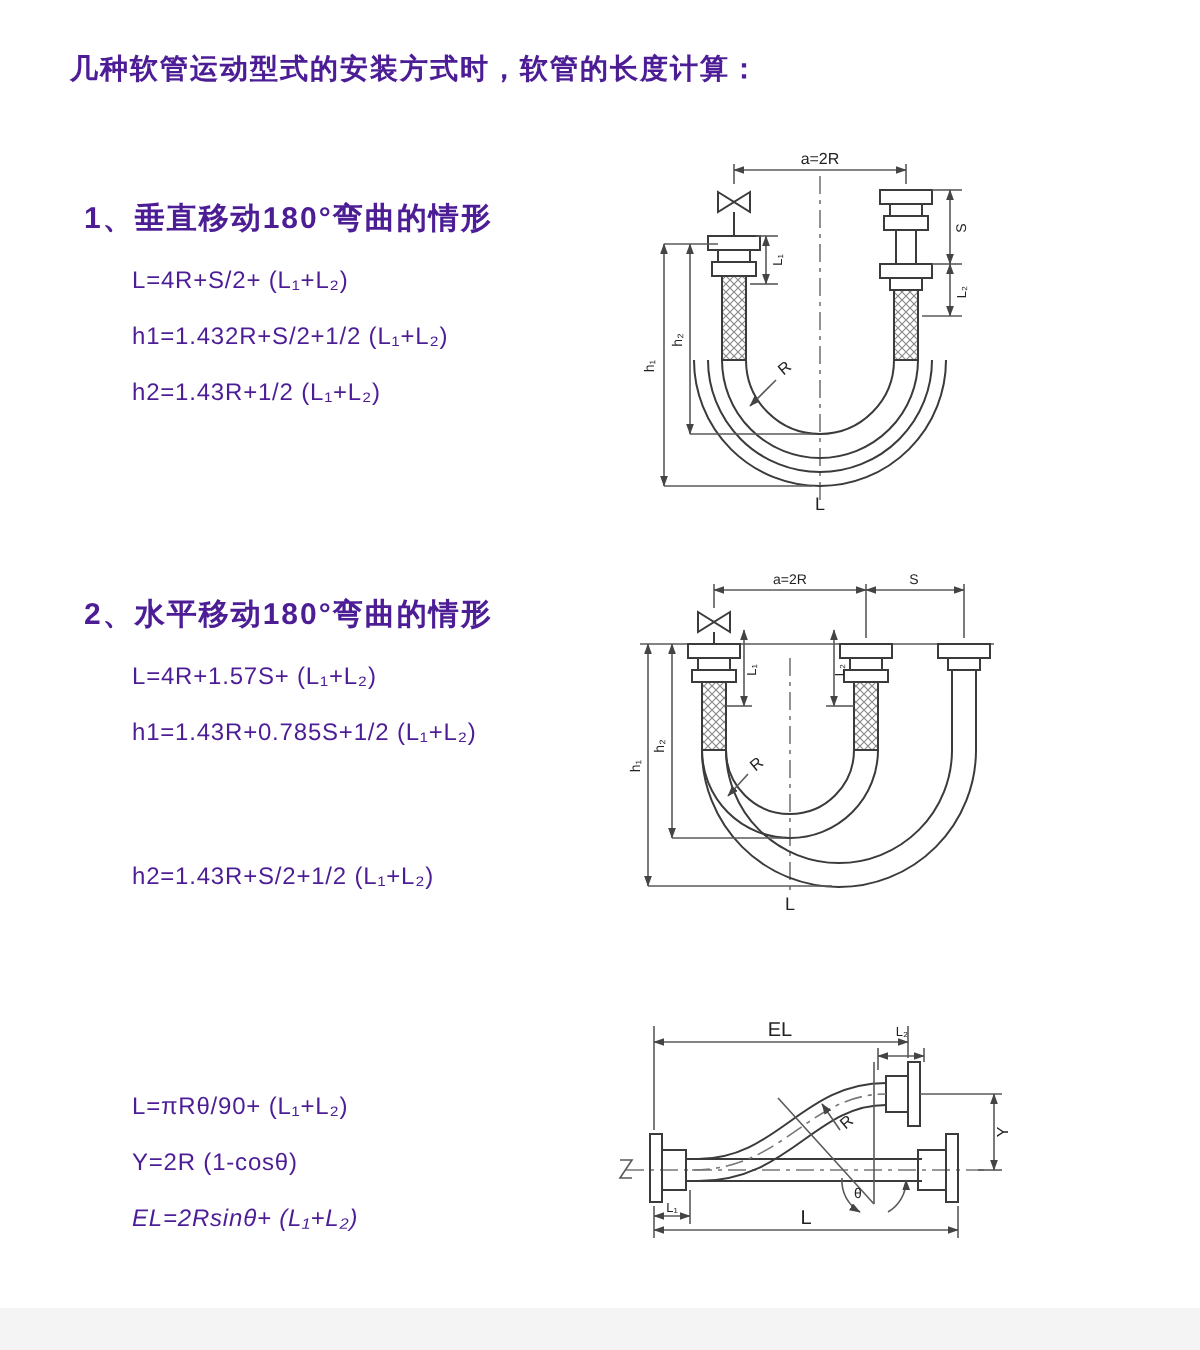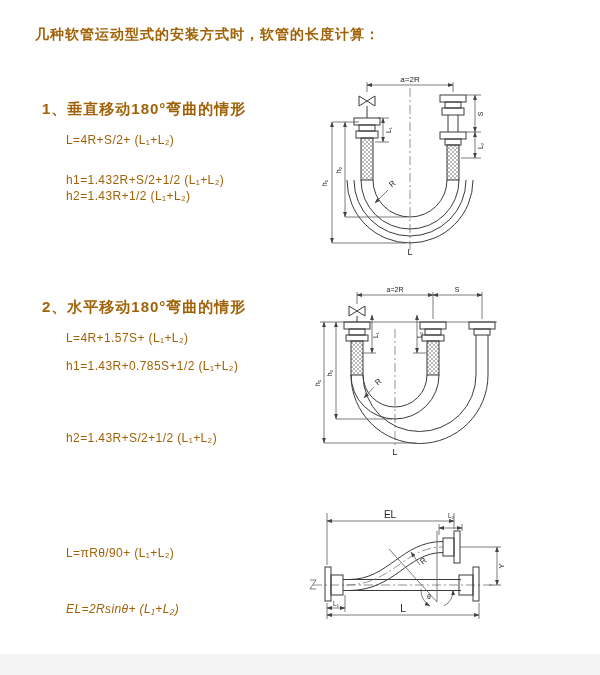--- a/index.html
+++ b/index.html
@@ -1,17 +1,17 @@
 <!DOCTYPE html>
 <html><head>
 <meta charset="utf-8">
 <style>
   html,body{margin:0;padding:0;background:#f4f4f4;}
   .page{position:relative;width:600px;height:654px;background:#ffffff;margin:0 auto;
-        font-family:"Liberation Sans","DejaVu Sans",sans-serif;color:#a16207;overflow:hidden;}
+        font-family:"Liberation Sans","DejaVu Sans",sans-serif;color:#4c1d95;overflow:hidden;}
   .title{position:absolute;left:35px;top:26px;font-size:14px;font-weight:700;letter-spacing:1px;}
   .sec-heading{position:absolute;font-size:15px;font-weight:700;letter-spacing:1px;}
   .formula{position:absolute;font-size:12px;font-weight:400;letter-spacing:.4px;white-space:pre;}
   .diag{position:absolute;}
   svg{display:block;}
   svg .draw{stroke:#3b3b3b;stroke-width:1;fill:none;}
   svg .thin{stroke:#5a5a5a;stroke-width:.8;fill:none;}
   svg .cl{stroke:#777;stroke-width:.8;fill:none;stroke-dasharray:9 3 2 3;}
   svg text{font-family:"Liberation Sans","DejaVu Sans",sans-serif;fill:#222;stroke:none;}
   .lab8{font-size:8px;} .lab7{font-size:7px;} .lab6{font-size:6.5px;}
@@ -19,29 +19,30 @@
 </style>
 </head>
 <body>
 
 <div class="page">
 
   <div class="title">几种软管运动型式的安装方式时，软管的长度计算：</div>
 
   <div class="sec-heading" style="left:42px;top:100px;">1、垂直移动180°弯曲的情形</div>
   <div class="formula" style="left:66px;top:133px;">L=4R+S/2+ (L₁+L₂)</div>
-  <div class="formula" style="left:66px;top:161px;margin-top:12px;">h1=1.432R+S/2+1/2 (L₁+L₂)</div>
+  <div class="formula" style="left:66px;top:161px;">h1=1.432R+S/2+1/2 (L₁+L₂)</div>
   <div class="formula" style="left:66px;top:189px;">h2=1.43R+1/2 (L₁+L₂)</div>
 
   <div class="sec-heading" style="left:42px;top:298px;">2、水平移动180°弯曲的情形</div>
   <div class="formula" style="left:66px;top:331px;">L=4R+1.57S+ (L₁+L₂)</div>
   <div class="formula" style="left:66px;top:359px;">h1=1.43R+0.785S+1/2 (L₁+L₂)</div>
   <div class="formula" style="left:66px;top:387px;margin-top:44px;">h2=1.43R+S/2+1/2 (L₁+L₂)</div>
 
   <div class="formula" style="left:66px;top:546px;">L=πRθ/90+ (L₁+L₂)</div>
+  <div class="formula" style="left:66px;top:574px;">Y=2R (1-cosθ)</div>
   <div class="formula" style="left:66px;top:602px;font-style:italic;">EL=2Rsinθ+ (L₁+L₂)</div>
 
   <svg class="diag" style="left:315px;top:70px;" width="250" height="190" viewBox="0 0 250 190">
     <defs>
       <marker id="ar1" markerWidth="7" markerHeight="5" refX="6.5" refY="2.5" orient="auto-start-reverse">
         <path d="M0,0 L7,2.5 L0,5 Z" fill="#444"></path>
       </marker>
       <pattern id="hb1" width="4" height="4" patternUnits="userSpaceOnUse">
         <path d="M0,4 L4,0 M0,0 L4,4" stroke="#8a8a8a" stroke-width="0.6"></path>
       </pattern>

